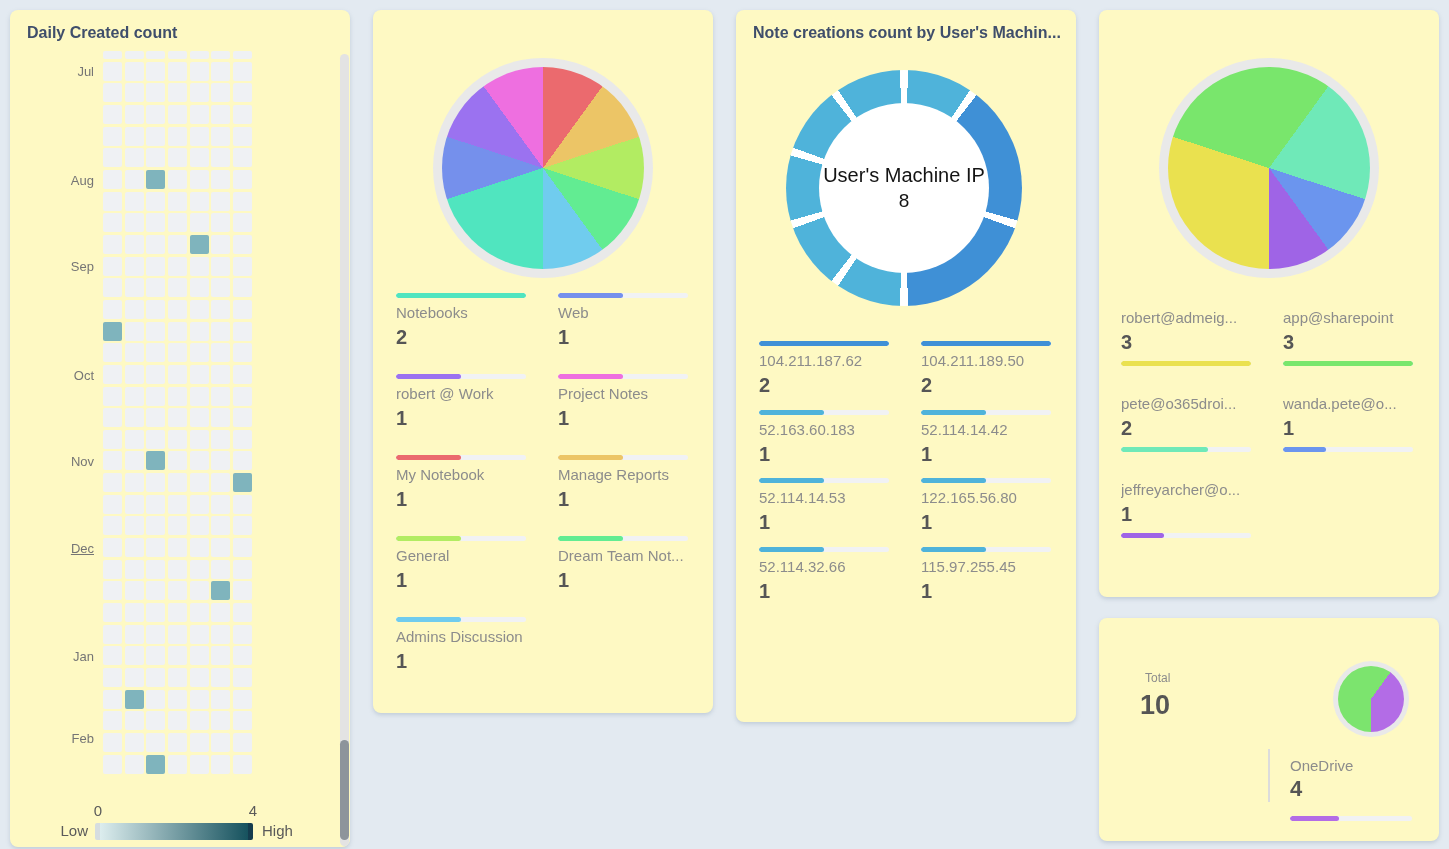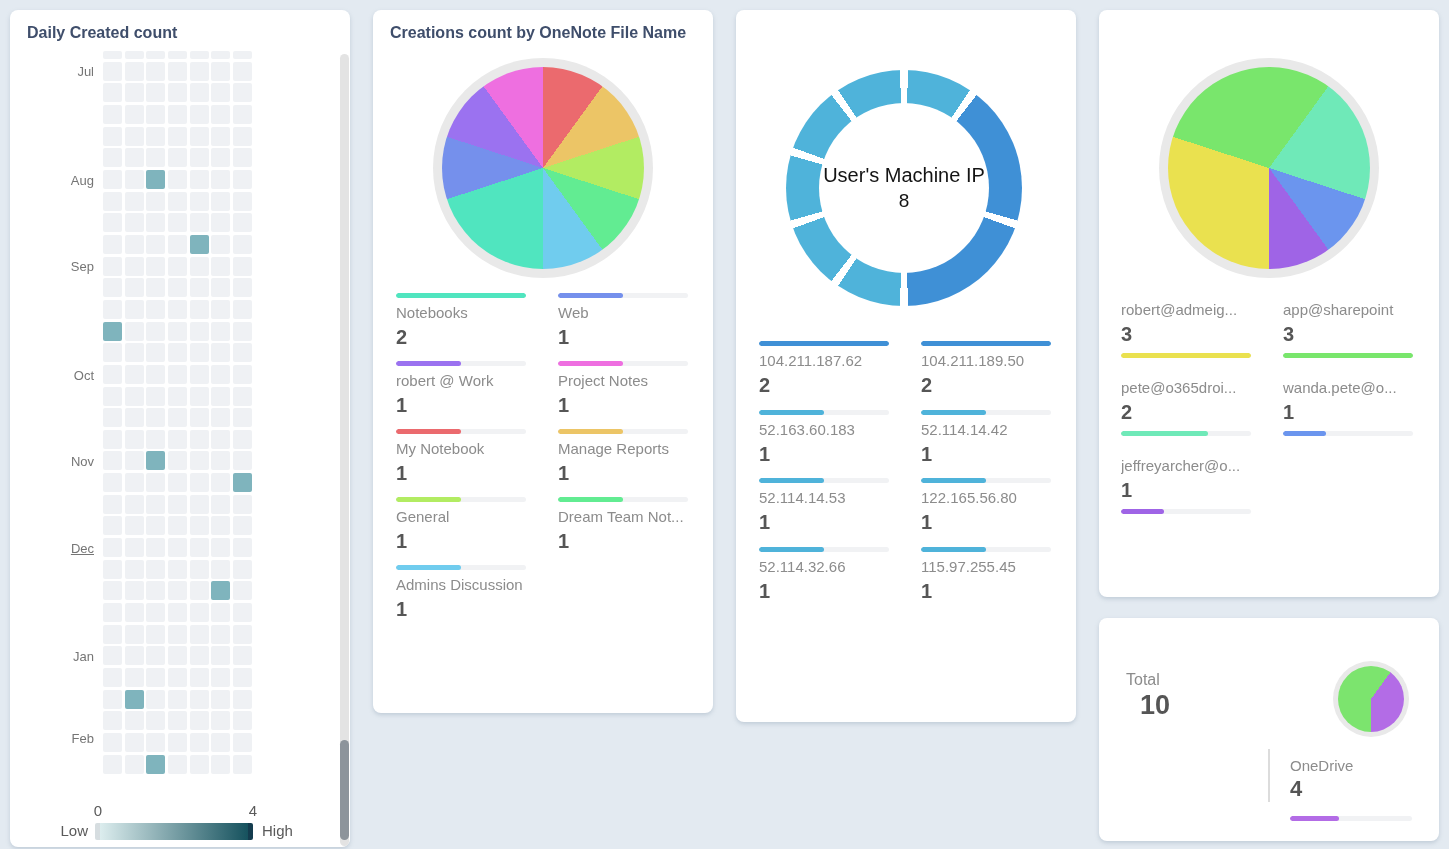--- a/index.html
+++ b/index.html
@@ -1,19 +1,19 @@
 <!DOCTYPE html>
 <html><head>
 <meta charset="utf-8">
 <style>
   * { margin:0; padding:0; box-sizing:border-box; }
   html,body { width:1449px; height:849px; overflow:hidden; }
   body { background:#e3eaf1; font-family:"Liberation Sans","DejaVu Sans",sans-serif; position:relative; }
 
-  .card { position:absolute; background:#ffffff; border-radius:8px;
+  .card { position:absolute; background:#fef9c3; border-radius:8px;
           box-shadow:0 2px 4px rgba(130,150,170,.35); }
   .card-title { position:absolute; left:17px; top:14px; font-size:16px; font-weight:700;
                 color:#3f4e6b; white-space:nowrap; overflow:hidden; width:310px; }
 
   
   #card-heatmap { left:10px; top:10px; width:340px; height:837px; }
   .hm-grid { position:absolute; left:93px; top:41px;
              display:grid; grid-template-columns:repeat(7,19px);
              grid-template-rows:8px repeat(33,19px); gap:2.67px; }
   .hm-cell { border-radius:2px; }
@@ -43,35 +43,35 @@
   #card-machineip .donut { position:absolute; left:50px; top:60px; width:236px; height:236px;
                            border-radius:50%; }
   .donut-hole { position:absolute; inset:33px; border-radius:50%; background:#ffffff;
                 display:flex; flex-direction:column; align-items:center; justify-content:center; }
   .donut-label { font-size:20px; color:#141414; }
   .donut-value { font-size:19px; color:#141414; margin-top:3px; }
 
   
   .legend { position:absolute; display:grid; grid-template-columns:130px 130px;
             column-gap:32px; }
-  #card-filename .legend  { left:23px; top:283px; row-gap:11px; }
+  #card-filename .legend  { left:23px; top:283px; row-gap:24px; }
   #card-machineip .legend { left:23px; top:331px; row-gap:11.5px; }
   #card-createdby .legend { left:22px; top:290px; row-gap:20px; }
   .leg-item { width:130px; }
   .leg-bar { width:100%; height:5px; background:#f1f2f4; border-radius:2.5px; overflow:hidden; }
   .leg-fill { height:100%; border-radius:2.5px; }
   .leg-label { font-size:15px; color:#8c8c8c; line-height:20px; white-space:nowrap;
                overflow:hidden; margin-top:5px; }
   .leg-value { font-size:20px; font-weight:600; color:#565656; line-height:26px; margin-top:1px; }
-  .legend.bar-bottom .leg-label { margin-top:0; }
+  .legend.bar-bottom .leg-label { margin-top:8px; }
   .legend.bar-bottom .leg-bar { margin-top:6px; }
 
   
   #card-workload { left:1099px; top:618px; width:340px; height:223px; }
-  .total-label { position:absolute; left:27px; top:53px; font-size:16px; color:#8c8c8c; }
+  .total-label { position:absolute; left:46px; top:53px; font-size:12px; color:#8c8c8c; }
   .total-value { position:absolute; left:41px; top:72px; font-size:27px; font-weight:600; color:#555555; }
   .mini-ring { position:absolute; left:234px; top:43px; width:76px; height:76px;
                border-radius:50%; background:#e9e9e9; }
   .mini-pie { position:absolute; inset:5px; border-radius:50%; }
   .stat-divider { position:absolute; left:169px; top:131px; width:2px; height:53px; background:#dcdcdc; }
   .stat { position:absolute; top:138px; width:122px; }
   .stat-sp { left:25px; text-align:right; }
   .stat-od { left:191px; text-align:left; }
   .stat-label { font-size:15px; color:#8c8c8c; line-height:20px; }
   .stat-value { font-size:22px; font-weight:600; color:#555555; line-height:26px; }
@@ -343,21 +343,20 @@
       <div class="cb-grad" style="background: linear-gradient(to right, rgb(220, 237, 238), rgb(22, 82, 94));"></div>
       <div class="cb-handle" style="background: rgb(20, 60, 78);"></div>
     </div>
   </div>
   <div class="scroll-track">
     <div class="scroll-thumb"></div>
   </div>
 </div>
 
 <div class="card" id="card-filename" style="left:373px;top:10px;width:340px;height:703px;">
-  <div class="card-title">Creations count by OneNote File Name</div>
   <div class="ring">
     <div class="pie" style="background: conic-gradient(rgb(235, 106, 110) 0deg, rgb(235, 106, 110) 36deg, rgb(236, 197, 102) 36deg, rgb(236, 197, 102) 72deg, rgb(178, 236, 98) 72deg, rgb(178, 236, 98) 108deg, rgb(98, 236, 146) 108deg, rgb(98, 236, 146) 144deg, rgb(112, 204, 238) 144deg, rgb(112, 204, 238) 180deg, rgb(80, 229, 191) 180deg, rgb(80, 229, 191) 252deg, rgb(117, 144, 236) 252deg, rgb(117, 144, 236) 288deg, rgb(155, 114, 240) 288deg, rgb(155, 114, 240) 324deg, rgb(238, 111, 224) 324deg, rgb(238, 111, 224) 360deg);"></div>
   </div>
   <div class="legend bar-top">
       <div class="leg-item">
         <div class="leg-bar">
           <div class="leg-fill" style="width: 100%; background: rgb(80, 229, 191);"></div>
         </div>
         <div class="leg-label">Notebooks</div>
         <div class="leg-value">2</div>
@@ -415,20 +414,21 @@
         <div class="leg-bar">
           <div class="leg-fill" style="width: 50%; background: rgb(112, 204, 238);"></div>
         </div>
         <div class="leg-label">Admins Discussion</div>
         <div class="leg-value">1</div>
       </div>
     </div>
 </div>
 
 <div class="card" id="card-machineip" style="left:736px;top:10px;width:340px;height:712px;">
+  <div class="card-title">Note creations count by User's Machin...</div>
   <div class="donut" style="background: conic-gradient(rgb(255, 255, 255) 0deg, rgb(255, 255, 255) 2deg, rgb(79, 179, 218) 2deg, rgb(79, 179, 218) 34deg, rgb(255, 255, 255) 34deg, rgb(255, 255, 255) 36deg, rgb(255, 255, 255) 36deg, rgb(255, 255, 255) 38deg, rgb(63, 144, 214) 38deg, rgb(63, 144, 214) 106deg, rgb(255, 255, 255) 106deg, rgb(255, 255, 255) 108deg, rgb(255, 255, 255) 108deg, rgb(255, 255, 255) 110deg, rgb(63, 144, 214) 110deg, rgb(63, 144, 214) 178deg, rgb(255, 255, 255) 178deg, rgb(255, 255, 255) 180deg, rgb(255, 255, 255) 180deg, rgb(255, 255, 255) 182deg, rgb(79, 179, 218) 182deg, rgb(79, 179, 218) 214deg, rgb(255, 255, 255) 214deg, rgb(255, 255, 255) 216deg, rgb(255, 255, 255) 216deg, rgb(255, 255, 255) 218deg, rgb(79, 179, 218) 218deg, rgb(79, 179, 218) 250deg, rgb(255, 255, 255) 250deg, rgb(255, 255, 255) 252deg, rgb(255, 255, 255) 252deg, rgb(255, 255, 255) 254deg, rgb(79, 179, 218) 254deg, rgb(79, 179, 218) 286deg, rgb(255, 255, 255) 286deg, rgb(255, 255, 255) 288deg, rgb(255, 255, 255) 288deg, rgb(255, 255, 255) 290deg, rgb(79, 179, 218) 290deg, rgb(79, 179, 218) 322deg, rgb(255, 255, 255) 322deg, rgb(255, 255, 255) 324deg, rgb(255, 255, 255) 324deg, rgb(255, 255, 255) 326deg, rgb(79, 179, 218) 326deg, rgb(79, 179, 218) 358deg, rgb(255, 255, 255) 358deg, rgb(255, 255, 255) 360deg);">
     <div class="donut-hole">
       <div class="donut-label">User's Machine IP</div>
       <div class="donut-value">8</div>
     </div>
   </div>
   <div class="legend bar-top">
       <div class="leg-item">
         <div class="leg-bar">
           <div class="leg-fill" style="width: 100%; background: rgb(63, 144, 214);"></div>

